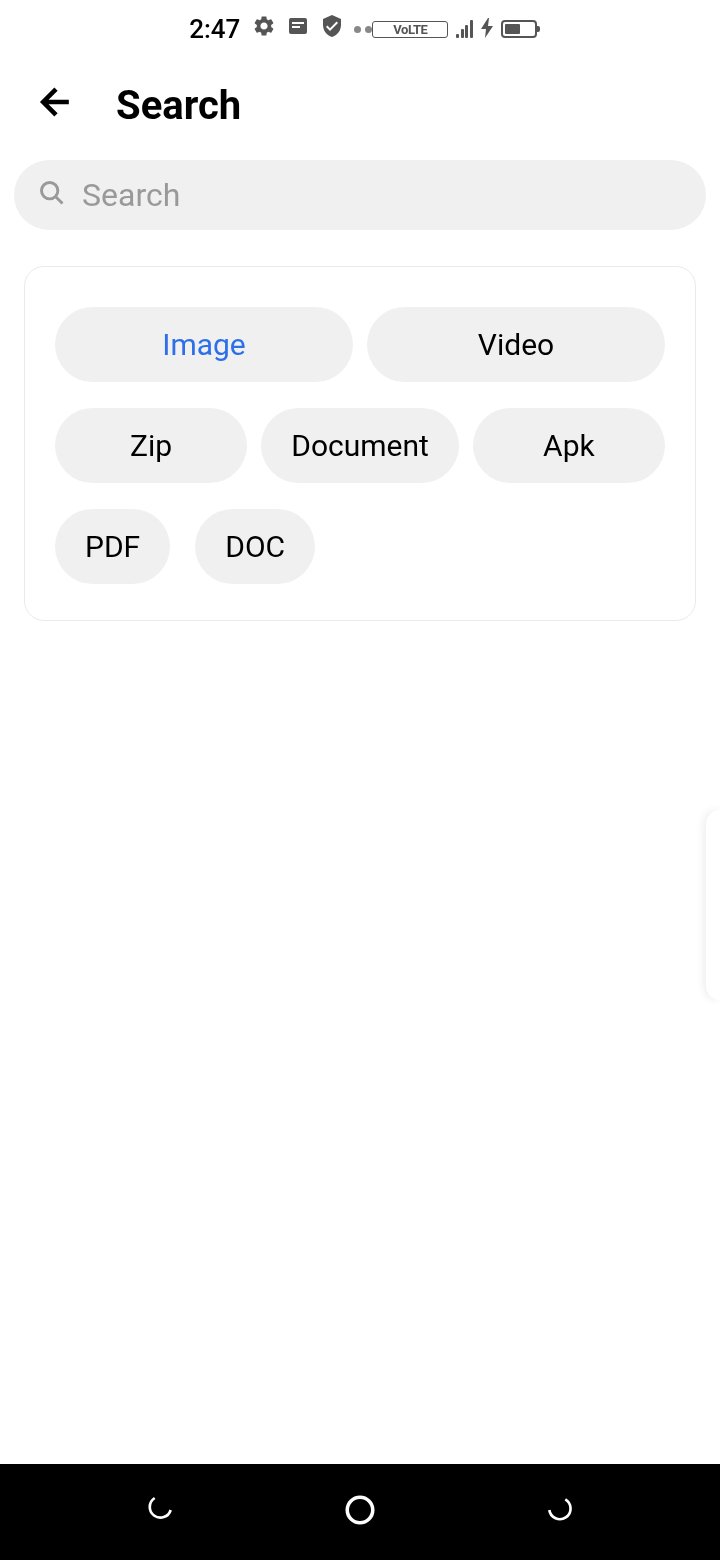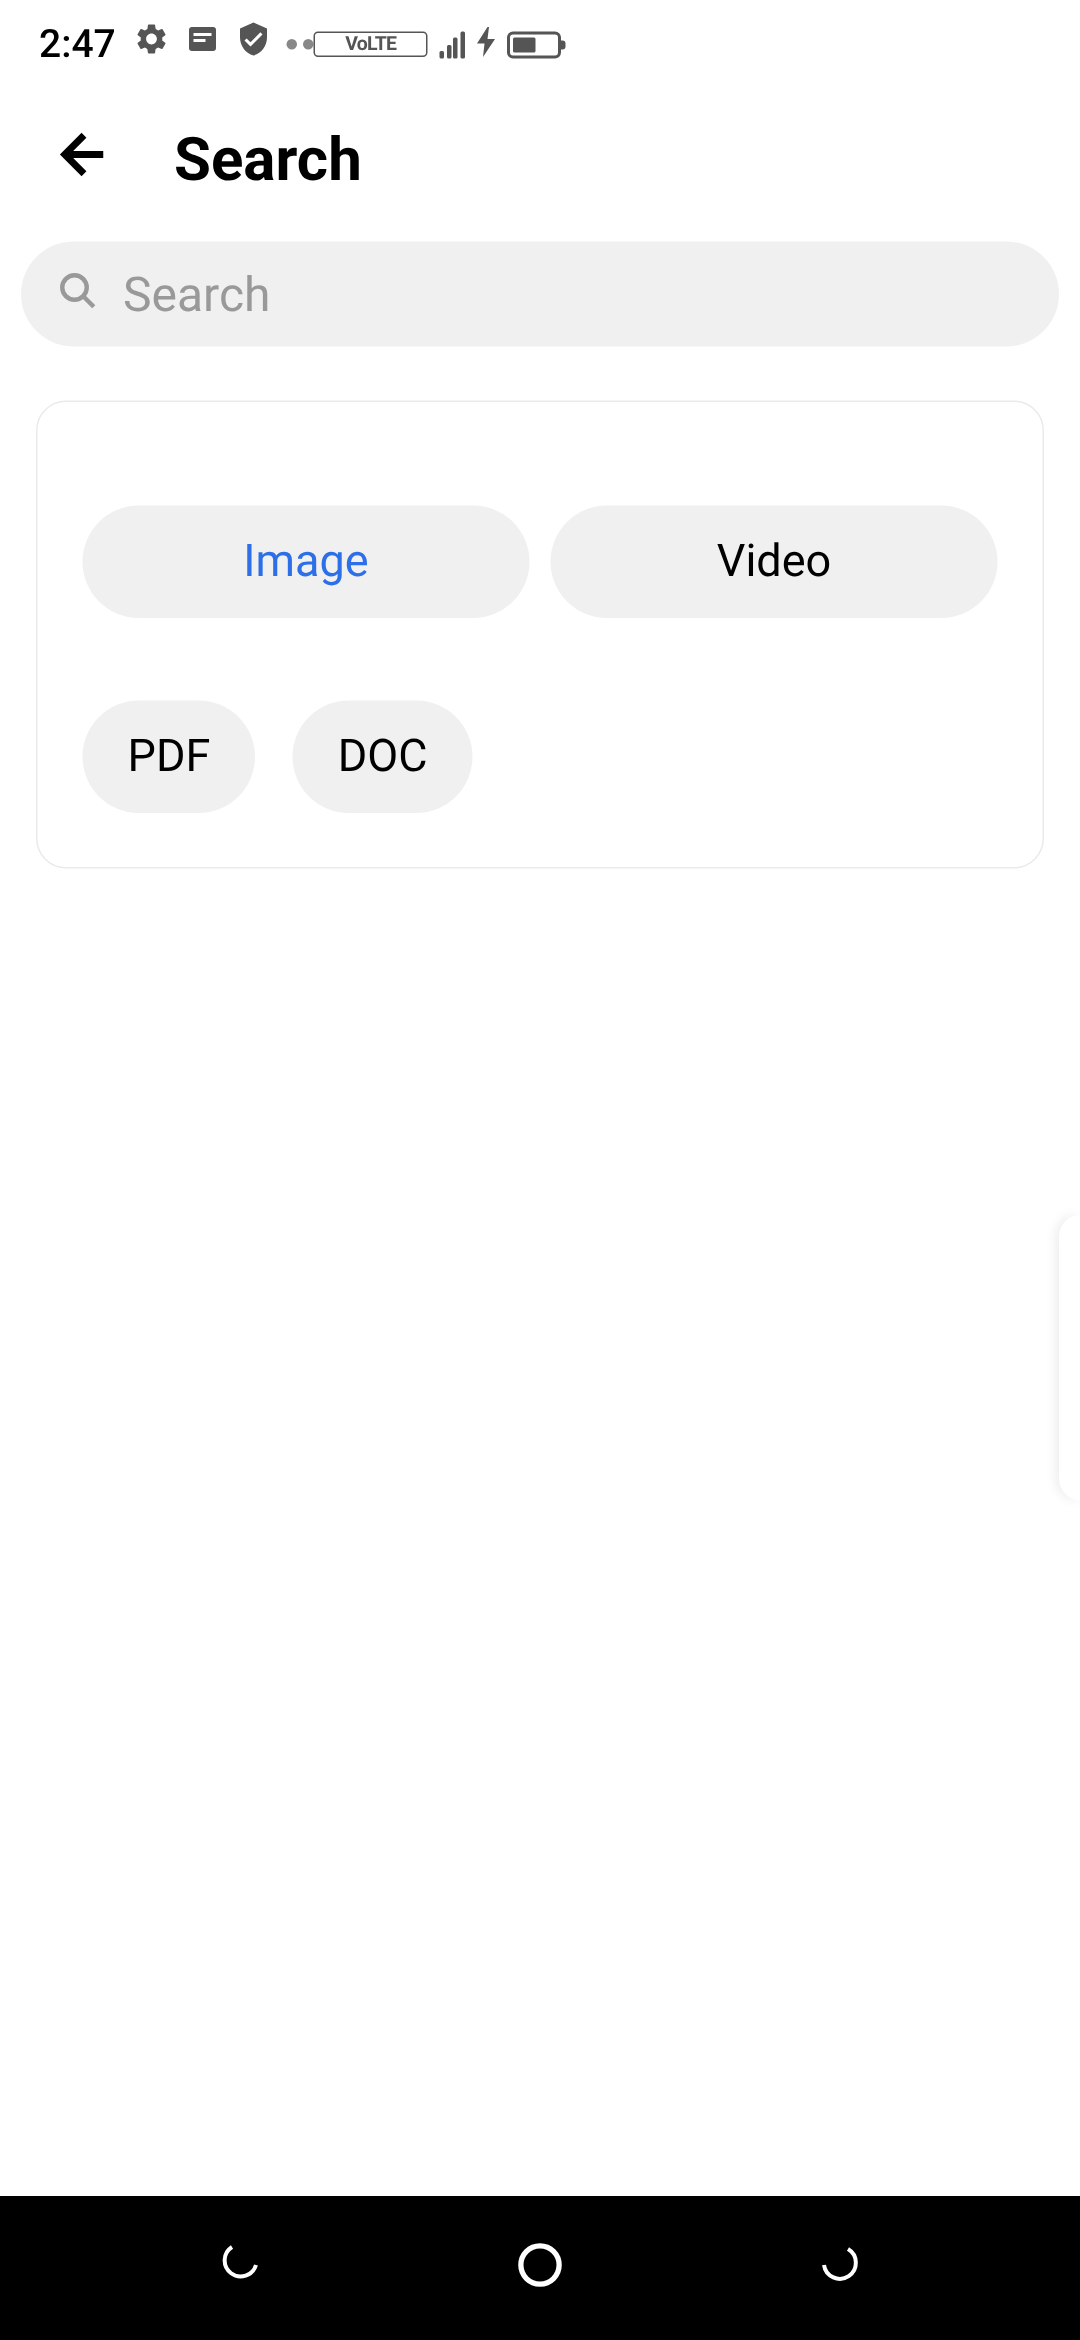--- a/index.html
+++ b/index.html
@@ -13,21 +13,21 @@
       width: 720px;
       height: 1560px;
       background: #ffffff;
       display: flex;
       flex-direction: column;
       position: relative;
     }
     
     .status-bar {
       display: flex;
-      justify-content: flex-start;
+      justify-content: center;
       align-items: center;
       padding: 14px 20px 10px 26px;
       font-size: 26px;
       font-weight: 500;
       color: #000;
     }
     
     .status-left {
       display: flex;
       align-items: center;
@@ -174,21 +174,20 @@
     
     .chip {
       background: #f0f0f0;
       border-radius: 40px;
       padding: 20px 30px;
       font-size: 30px;
       text-align: center;
       color: #000;
       cursor: pointer;
       white-space: nowrap;
-      margin-top: 29px;
     }
     
     .chip.active {
       color: #2c6fe8;
     }
     
     .nav-bar {
       position: absolute;
       bottom: 0;
       left: 0;
@@ -289,20 +288,25 @@
       </svg>
   </span>
   <input type="text" class="search-input" placeholder="Search" style="">
 </div>
 
 <div class="filter-card">
   <div class="filter-row equal">
     <div class="chip active">Image</div>
     <div class="chip">Video</div>
   </div>
+  <div class="filter-row equal">
+    <div class="chip">Zip</div>
+    <div class="chip">Document</div>
+    <div class="chip">Apk</div>
+  </div>
   <div class="filter-row">
     <div class="chip">PDF</div>
     <div class="chip">DOC</div>
   </div>
 </div>
 
 <div class="side-handle"></div>
 
 <div class="nav-bar">
   <span>

